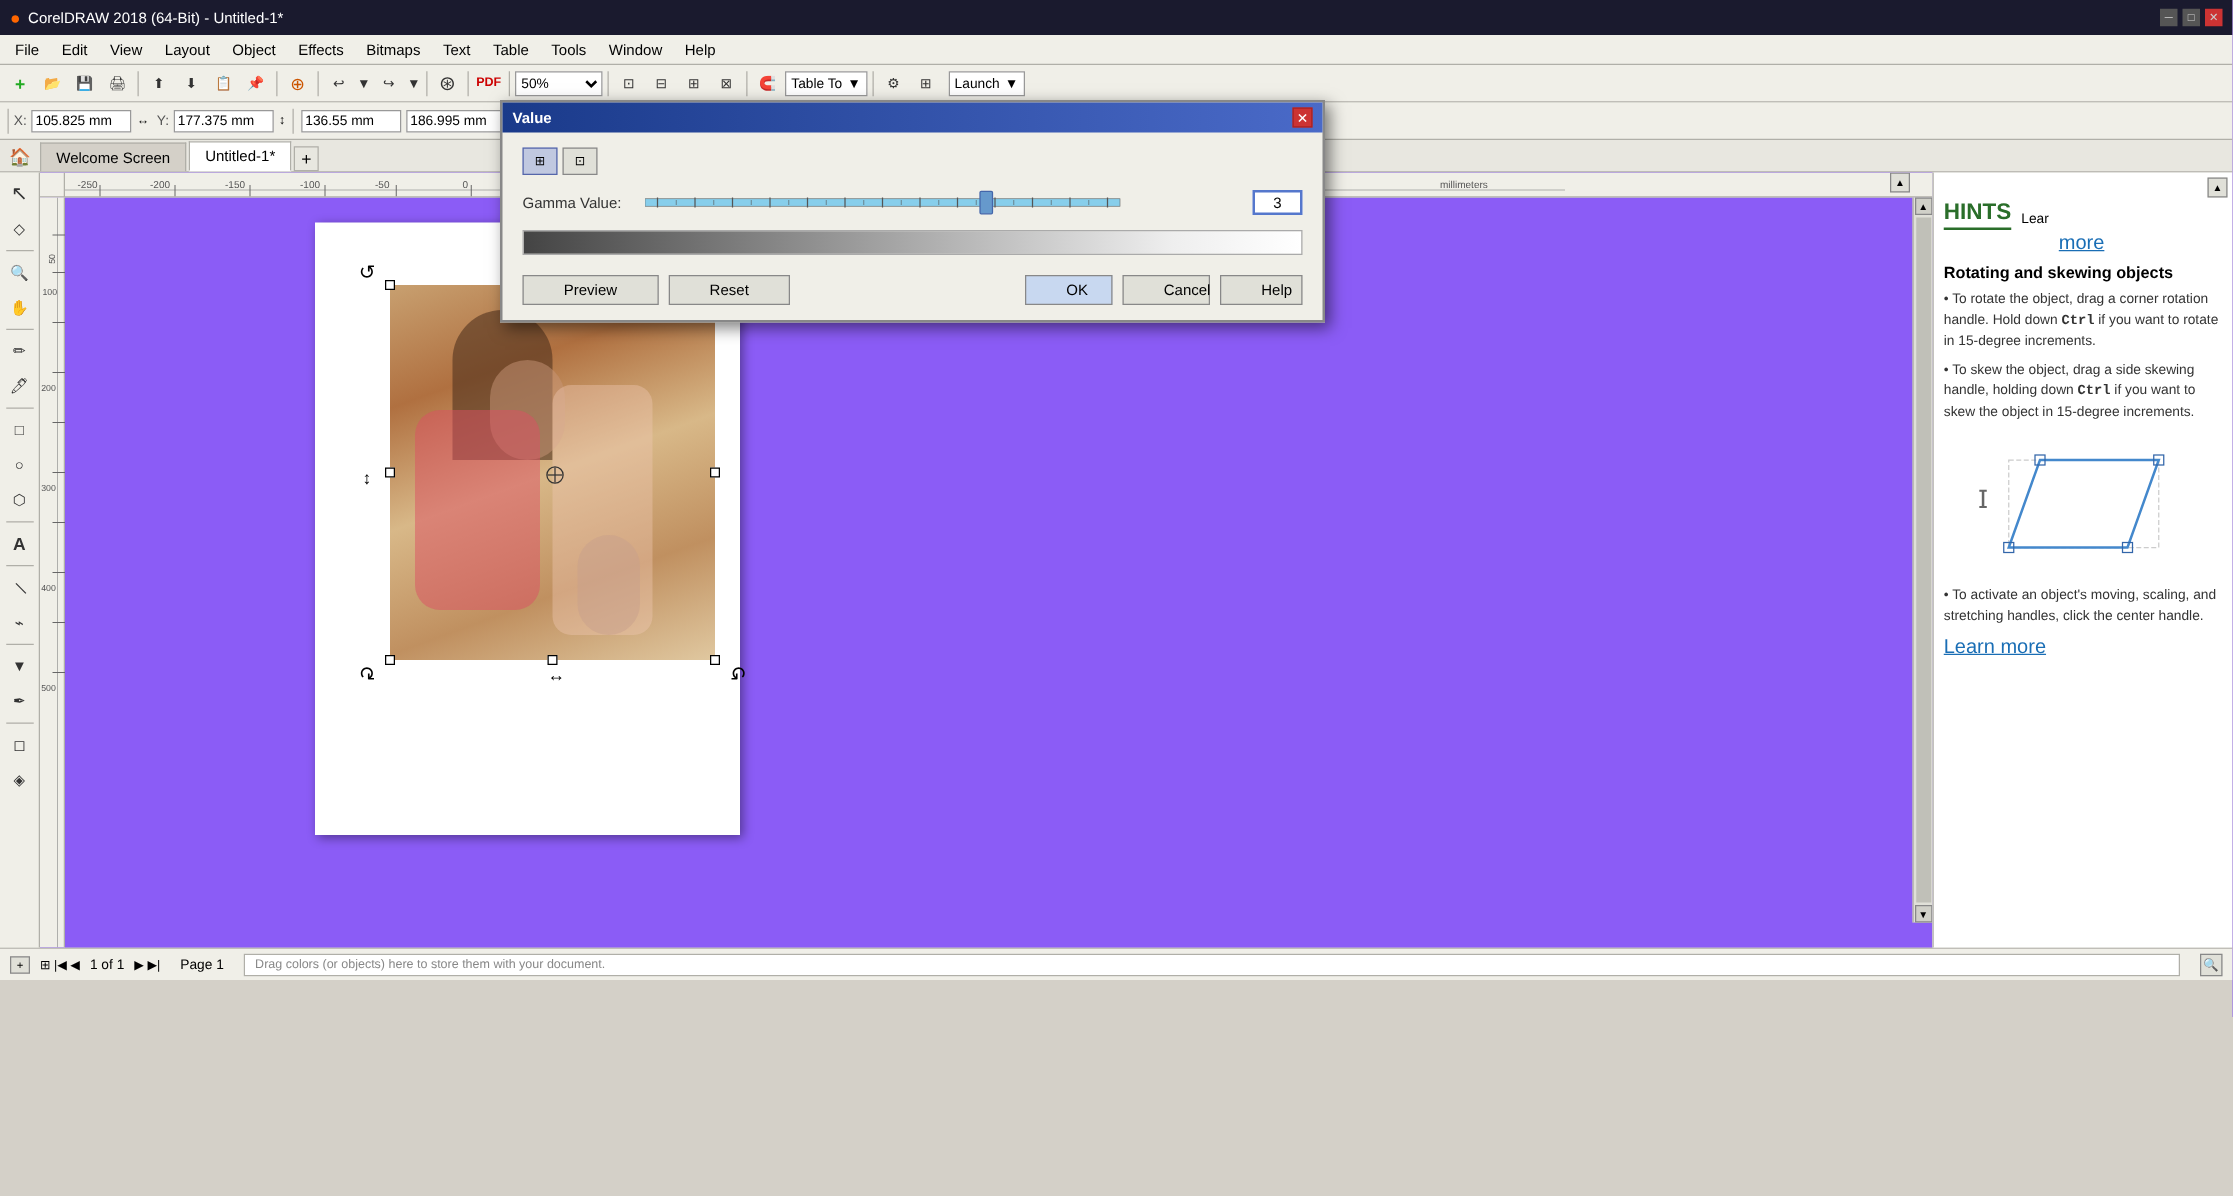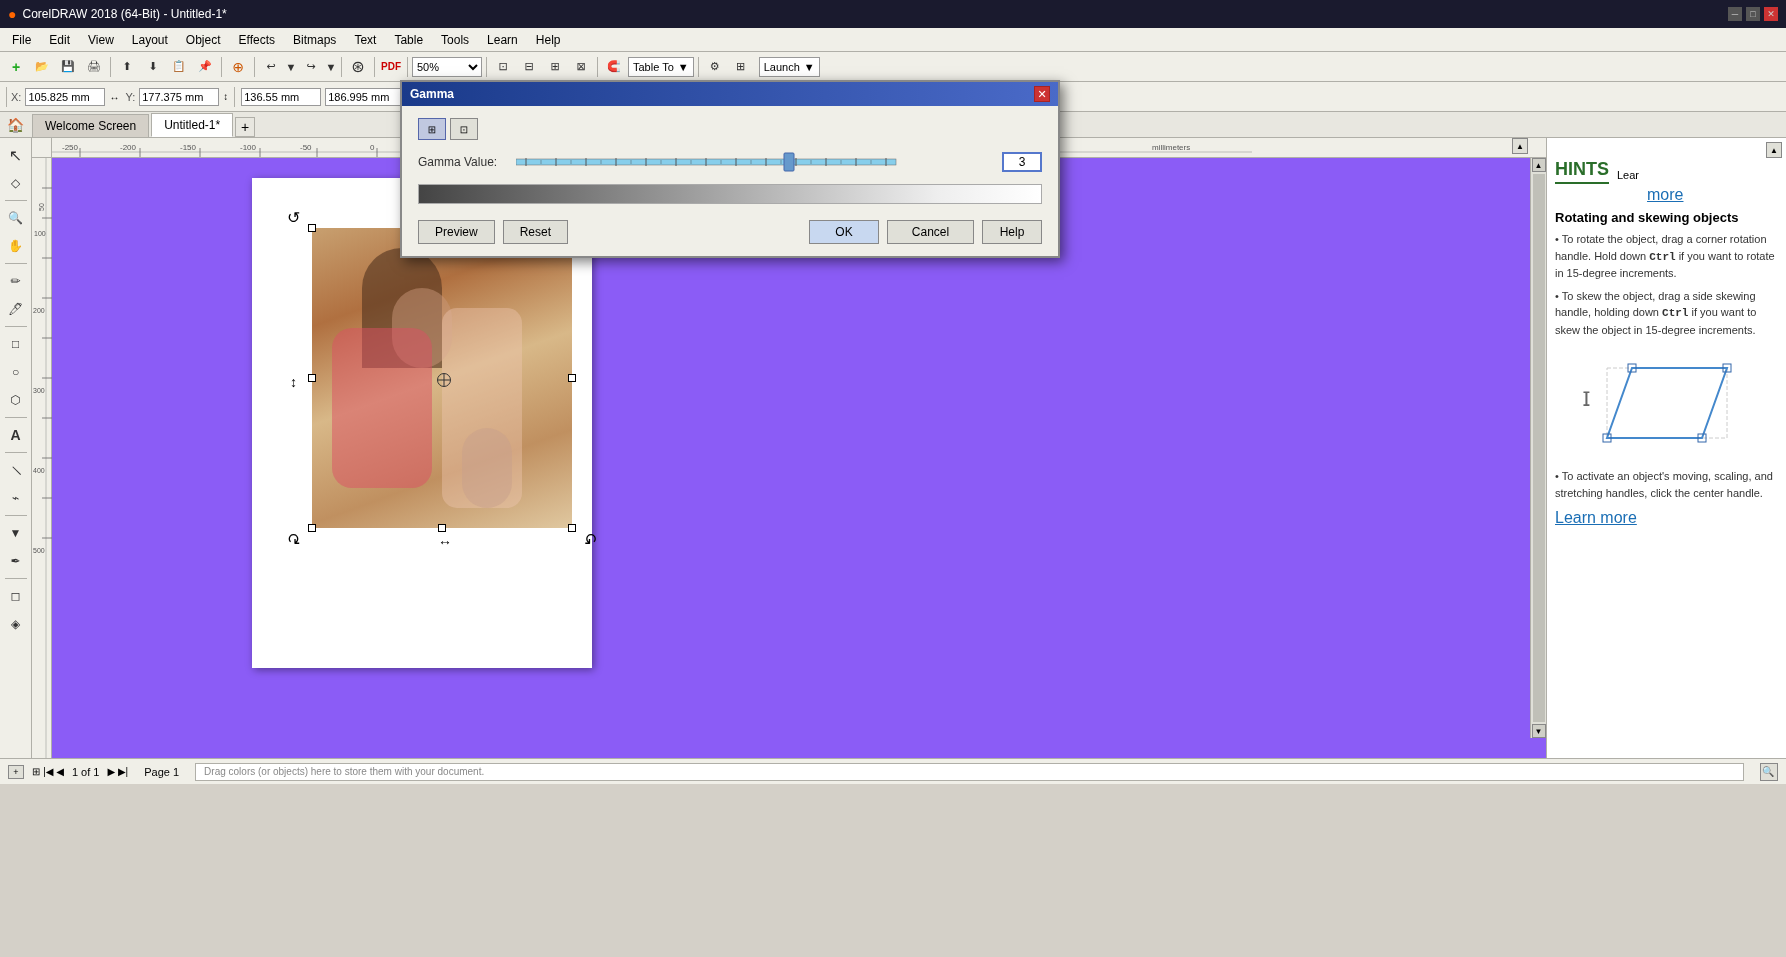--- a/index.html
+++ b/index.html
@@ -288,21 +288,21 @@
     .gamma-preview-bar {
       width: 100%; height: 20px;
       background: linear-gradient(to right, #888, #ddd);
       border: 1px solid #aaa;
       margin-bottom: 12px;
     }
     .dialog-buttons {
       display: flex; gap: 8px; justify-content: flex-start;
     }
     .dlg-btn {
-      padding: 4px 16px;
+      padding: 4px 32px;
       border: 1px solid #888;
       background: #e0e0d8;
       cursor: pointer;
       font-size: 12px;
     }
     .dlg-btn.primary { background: #c8d8f0; }
 
     
     .learn-more { color: #1a6eb5; cursor: pointer; font-size: 16px; text-decoration: underline; margin-top: 40px; }
 
@@ -338,21 +338,21 @@
   <span class="menu-item">File</span>
   <span class="menu-item">Edit</span>
   <span class="menu-item">View</span>
   <span class="menu-item">Layout</span>
   <span class="menu-item">Object</span>
   <span class="menu-item">Effects</span>
   <span class="menu-item">Bitmaps</span>
   <span class="menu-item">Text</span>
   <span class="menu-item">Table</span>
   <span class="menu-item">Tools</span>
-  <span class="menu-item">Learn</span>
+  <span class="menu-item">Window</span>
   <span class="menu-item">Help</span>
 </div>
 
 <div class="toolbar-row">
   <button class="toolbar-btn" style="color:#22aa22; font-size:14px; font-weight:bold;">+</button>
   <button class="toolbar-btn">📂</button>
   <button class="toolbar-btn">💾</button>
   <button class="toolbar-btn">🖨</button>
   <div class="toolbar-sep"></div>
   <button class="toolbar-btn">⬆</button>
@@ -652,21 +652,21 @@
   <span style="margin-left:8px;">Page 1</span>
   <div style="flex:1; border:1px solid #b0afa8; height:18px; background:#fff; margin:0 8px; display:flex; align-items:center; padding:0 8px; overflow:hidden;">
     <span style="font-size:10px; color:#888; white-space:nowrap;">Drag colors (or objects) here to store them with your document.</span>
   </div>
   <button style="width:18px; height:18px; background:#e0e0d8; border:1px solid #888; font-size:10px; cursor:pointer;">🔍</button>
 </div>
 
 <div class="dialog-overlay">
   <div class="dialog">
     <div class="dialog-title-bar">
-      <span>Gamma</span>
+      <span>Value</span>
       <button class="dialog-close">✕</button>
     </div>
     <div class="dialog-body">
 
       <div class="dialog-view-btns">
         <button class="view-btn active">⊞</button>
         <button class="view-btn">⊡</button>
       </div>
 
       <div class="gamma-row">
@@ -709,18 +709,18 @@
       </div>
 
       <div class="gamma-preview-bar" style="background: linear-gradient(to right, #444, #666, #888, #aaa, #ccc, #eee, #fff); margin-bottom:16px;">
       </div>
 
       <div class="dialog-buttons">
         <button class="dlg-btn">Preview</button>
         <button class="dlg-btn">Reset</button>
         <div style="flex:1;"></div>
         <button class="dlg-btn primary" style="width:70px;">OK</button>
-        <button class="dlg-btn" style="width:87px;">Cancel</button>
+        <button class="dlg-btn" style="width:70px;">Cancel</button>
         <button class="dlg-btn" style="width:60px;">Help</button>
       </div>
     </div>
   </div>
 </div>
 
 </body></html>

